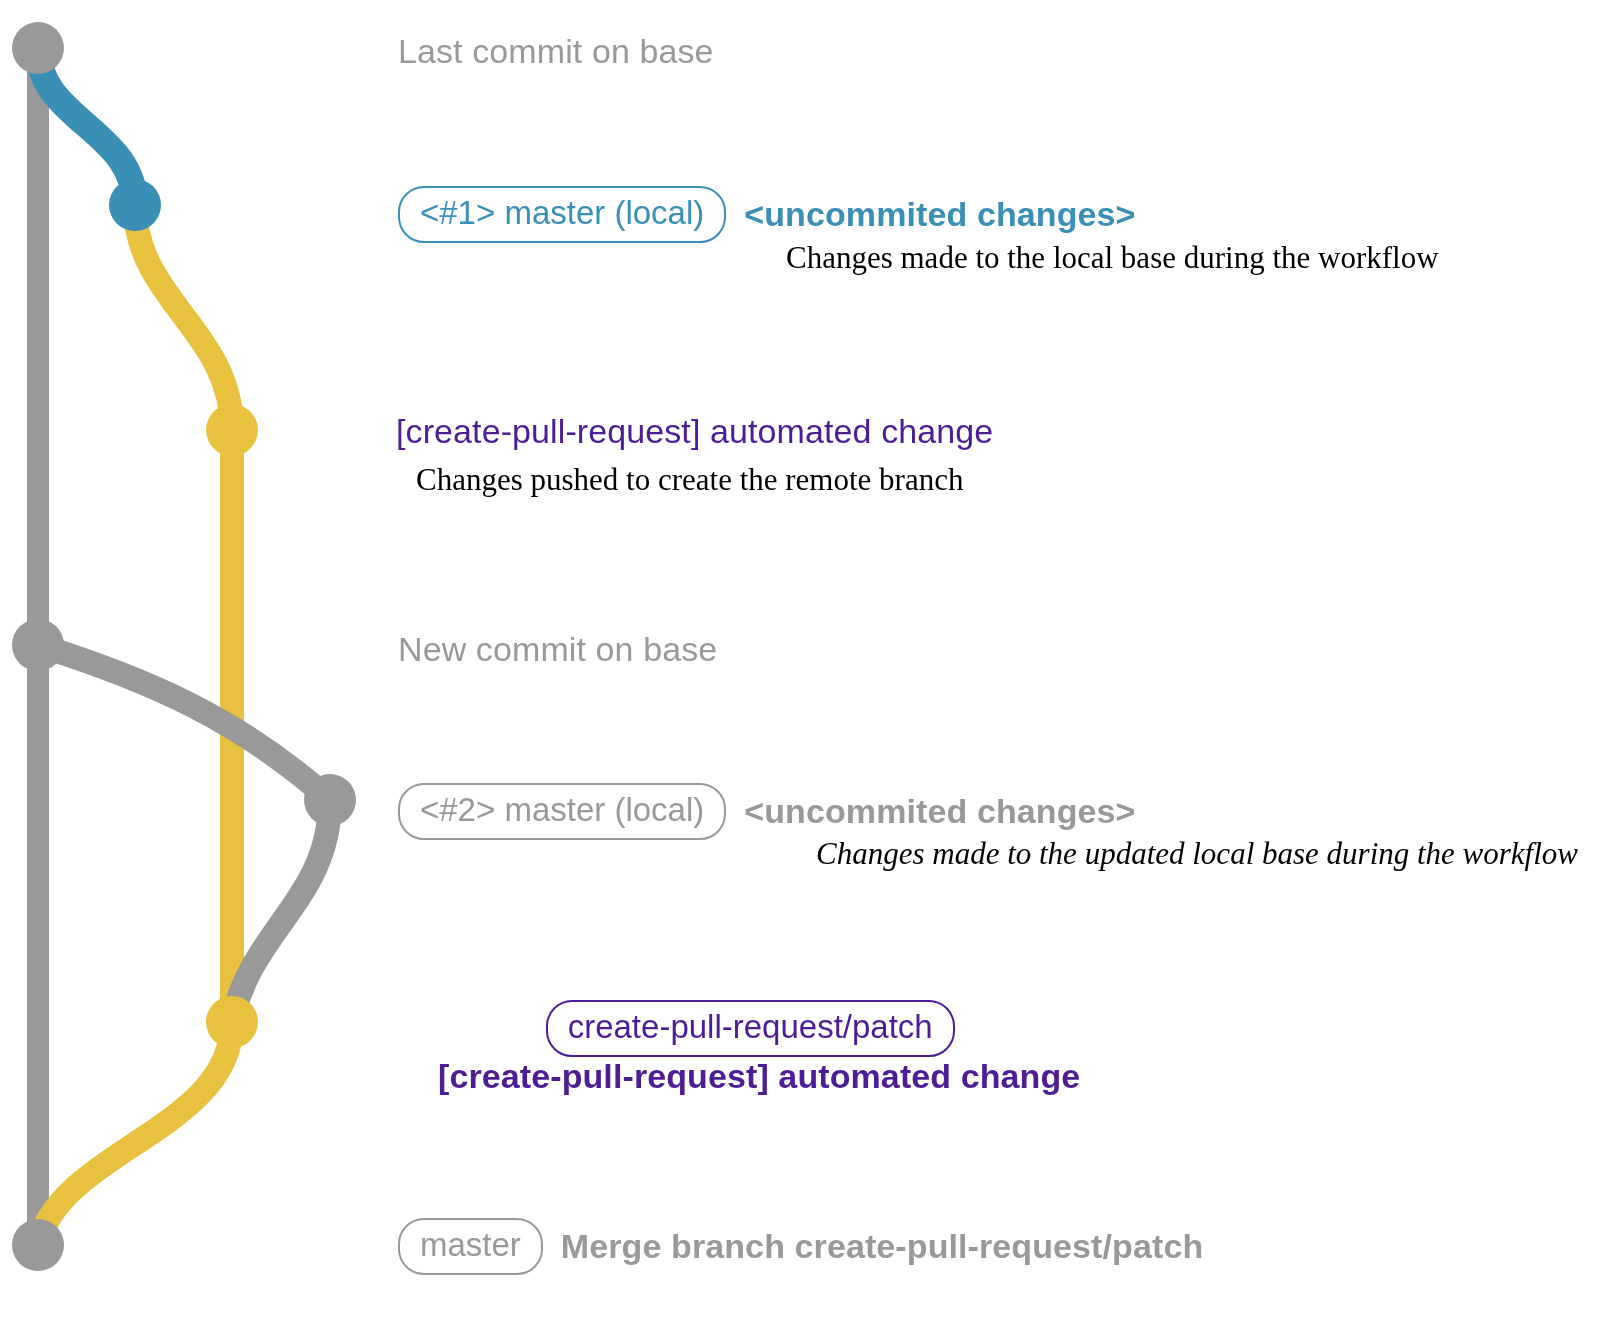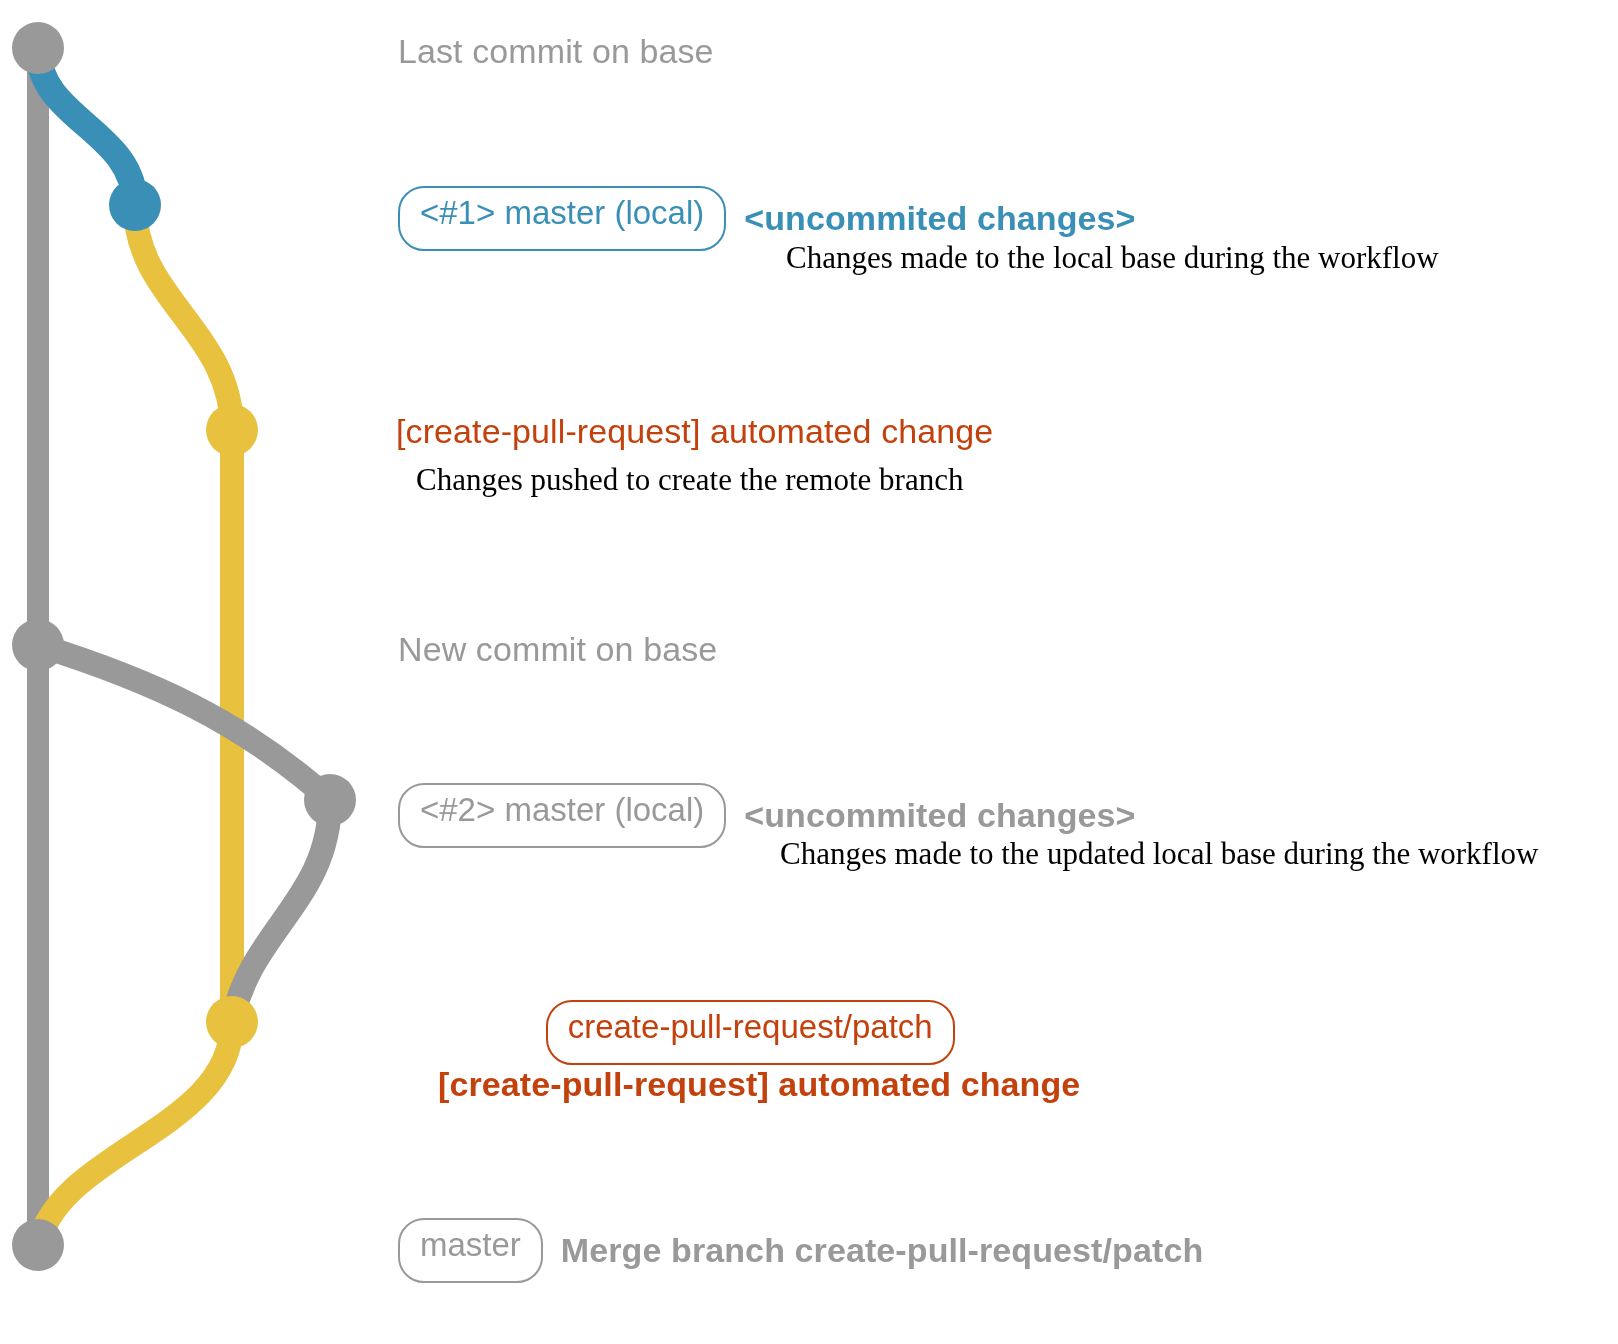--- a/index.html
+++ b/index.html
@@ -34,21 +34,21 @@
   .plain-label {
     font-family: "Liberation Sans", sans-serif;
     font-size: 34px;
     white-space: nowrap;
     letter-spacing: 0.1px;
   }
   .badge {
     display: inline-block;
     border: 2px solid currentColor;
     border-radius: 26px;
-    padding: 8px 20px 18px 20px;
+    padding: 8px 20px 10px 20px;
     font-family: "Liberation Sans", sans-serif;
     font-size: 33px;
     line-height: 1.05;
     white-space: nowrap;
     background: #ffffff;
   }
   .commit-msg {
     font-family: "Liberation Sans", sans-serif;
     font-size: 34px;
     white-space: nowrap;
@@ -58,21 +58,21 @@
   }
   .desc {
     position: absolute;
     font-family: "Liberation Serif", serif;
     font-size: 31px;
     color: #000000;
     white-space: nowrap;
   }
   .c-gray  { color: #999999; }
   .c-blue  { color: #3a8fb7; }
-  .c-yellow{ color: #c2410c; }
+  .c-yellow{ color: #4c1d95; }
 </style>
 </head>
 <body>
 
 <div id="canvas">
 
   <svg id="graph-svg" viewBox="0 0 1618 1344" xmlns="http://www.w3.org/2000/svg">
 
     <path d="M 38 48 L 38 645" stroke="#999999" stroke-width="22" fill="none" stroke-linecap="round"></path>
     <path d="M 38 645 L 38 1245" stroke="#999999" stroke-width="22" fill="none" stroke-linecap="round"></path>
@@ -114,21 +114,21 @@
   <div class="desc" style="left:416px; top:462px;">Changes pushed to create the remote branch</div>
 
   <div class="row" style="left:398px; top:630px;text-align:center;">
     <span class="plain-label c-gray">New commit on base</span>
   </div>
 
   <div class="row" style="left:398px; top:783px;">
     <span class="badge c-gray">&lt;#2&gt; master (local)</span>
     <span class="commit-msg c-gray">&lt;uncommited changes&gt;</span>
   </div>
-  <div class="desc" style="left:780px; top:836px;">Changes made to the updated local base during the workflow</div>
+  <div class="desc" style="left:816px; top:836px;font-style:italic;">Changes made to the updated local base during the workflow</div>
 
   <div class="row" style="left:420px; top:1000px;flex-direction:column;">
     <span class="badge c-yellow">create-pull-request/patch</span>
     <span class="commit-msg c-yellow">[create-pull-request] automated change</span>
   </div>
 
   <div class="row" style="left:398px; top:1218px;">
     <span class="badge c-gray">master</span>
     <span class="commit-msg c-gray">Merge branch create-pull-request/patch</span>
   </div>

